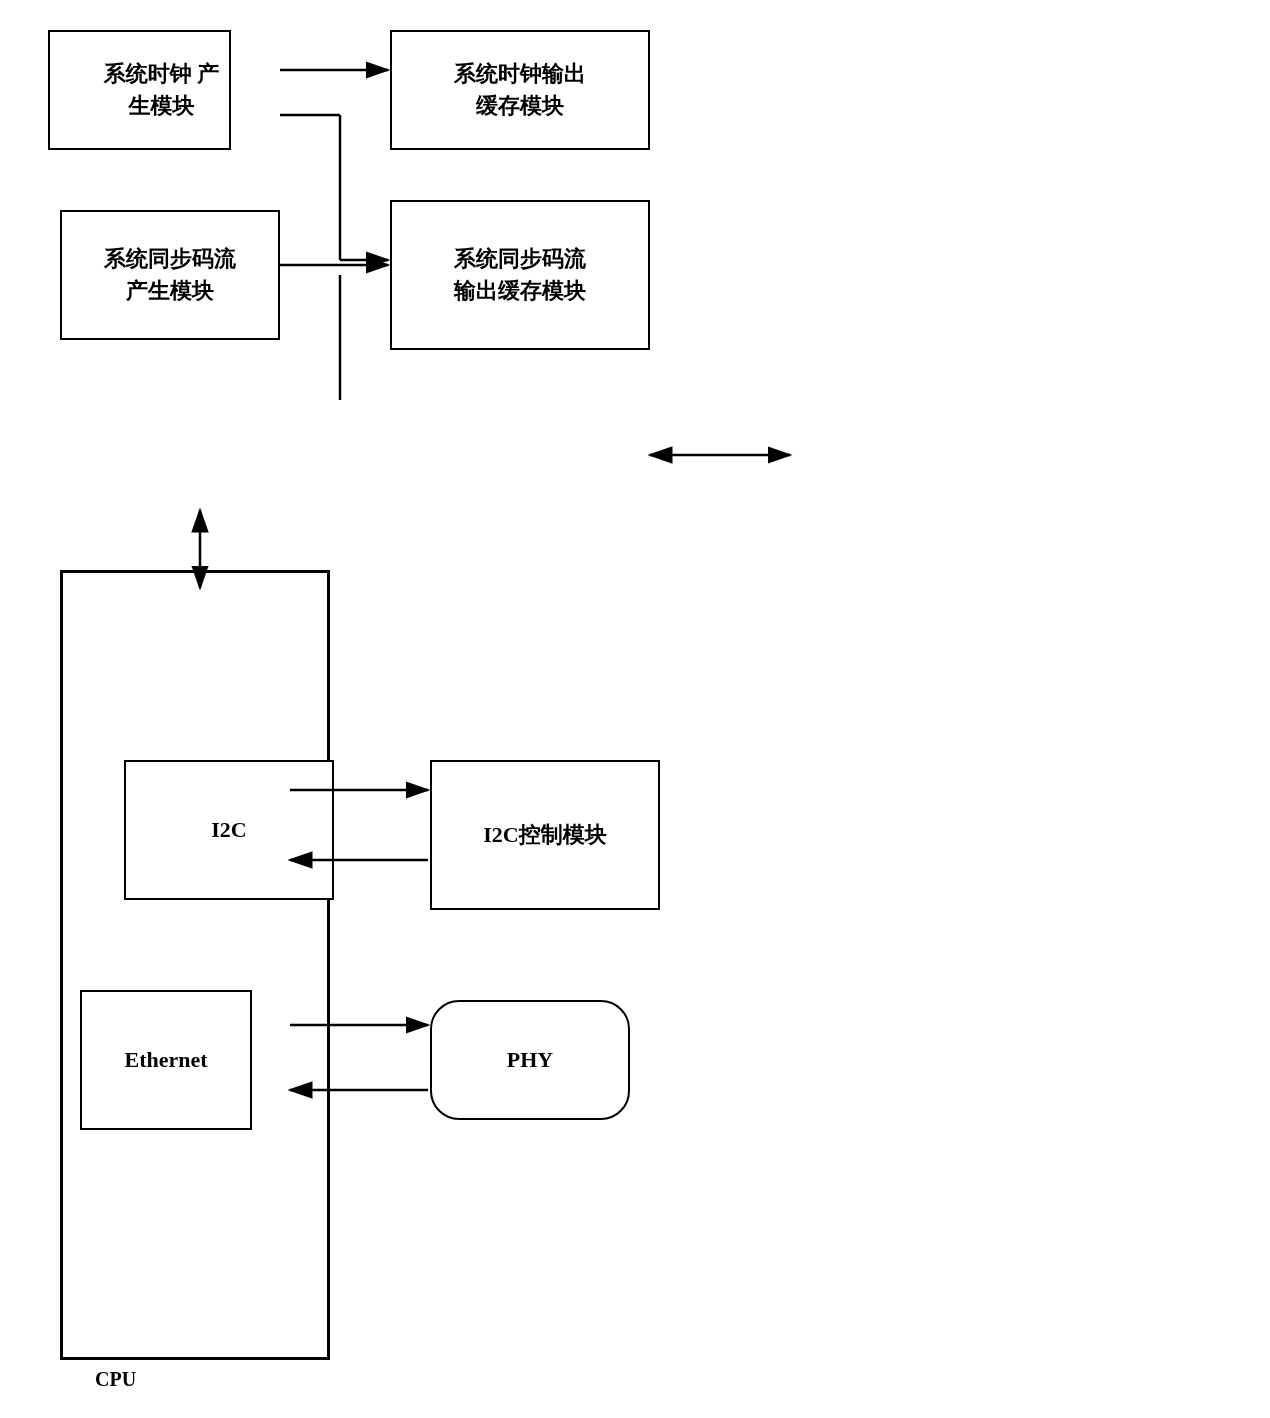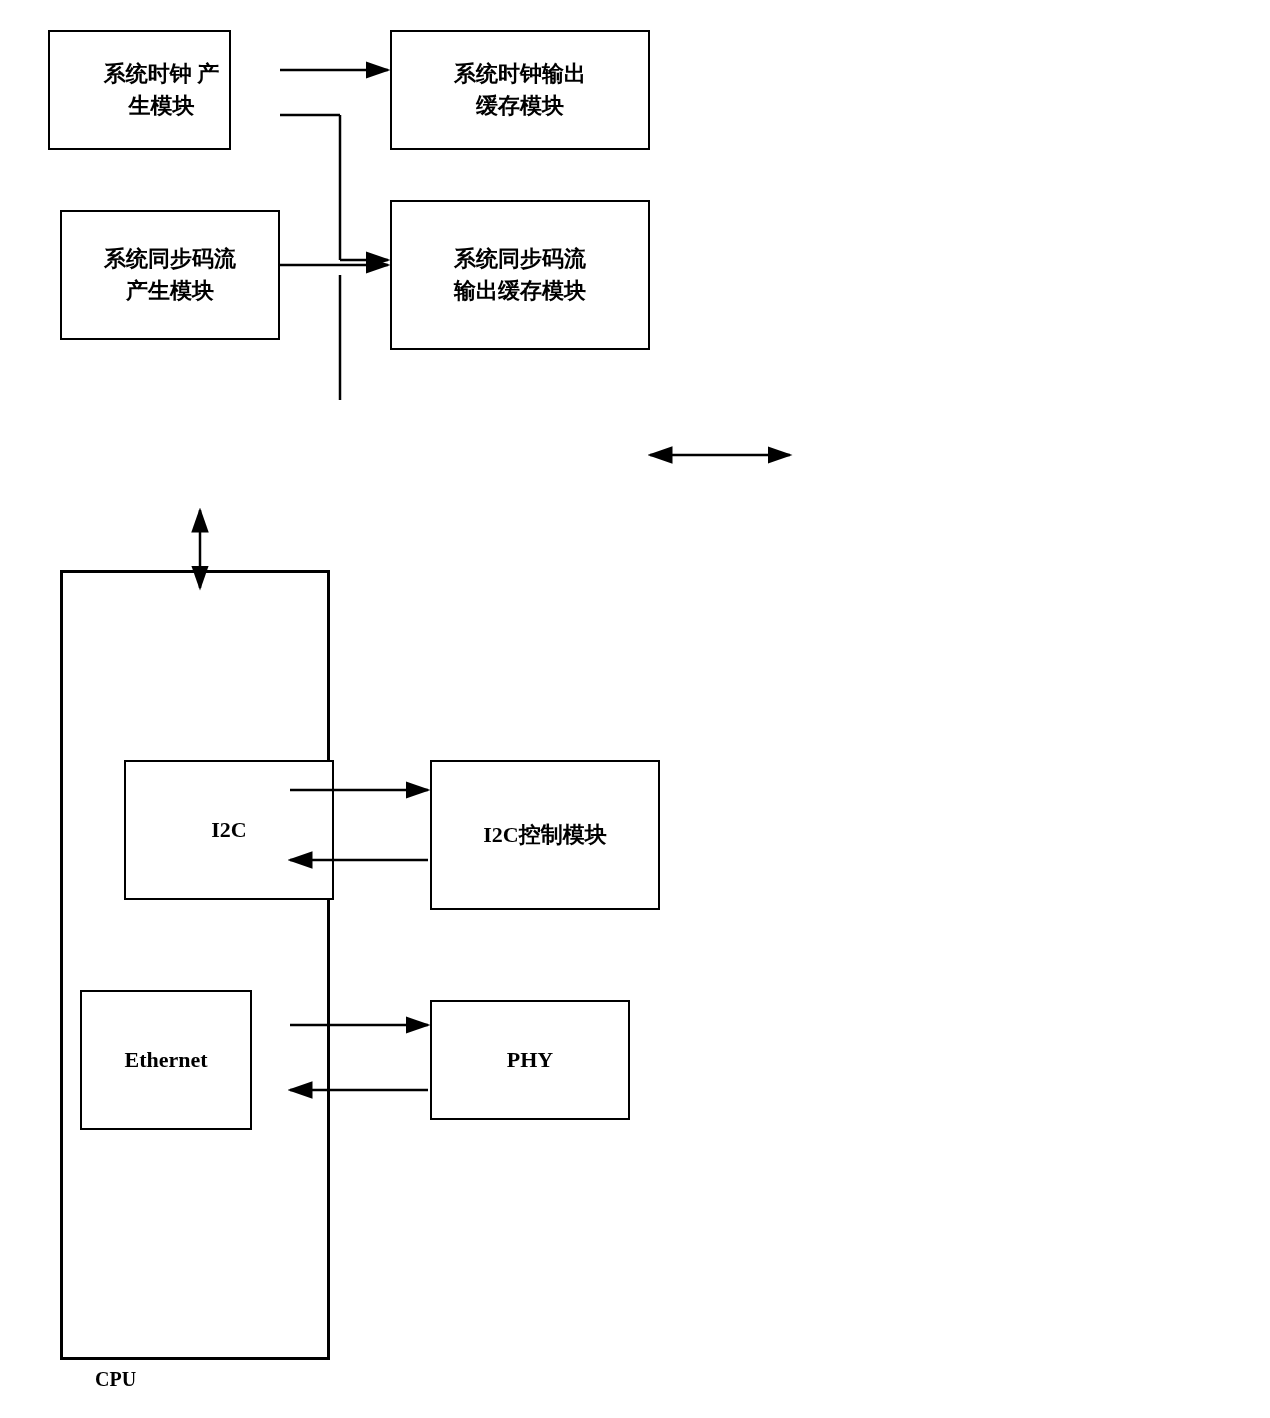--- a/index.html
+++ b/index.html
@@ -92,21 +92,21 @@
   </div>
 
   <div class="block" style="left:430px; top:760px; width:230px; height:150px;">
     <span class="block-label">I2C控制模块</span>
   </div>
 
   <div class="block" style="left:80px; top:990px; width:172px; height:140px;text-align:center;">
     <span class="block-label">Ethernet</span>
   </div>
 
-  <div class="block" style="left:430px; top:1000px; width:200px; height:120px;">
+  <div class="block" style="left:430px; top:1000px; width:200px; height:120px;border-radius:29px;">
     <span class="block-label">PHY</span>
   </div>
 
   <svg class="arrows">
     <defs>
       <marker id="arrowhead" markerWidth="10" markerHeight="7" refX="9" refY="3.5" orient="auto">
         <polygon points="0 0, 10 3.5, 0 7" fill="#000"></polygon>
       </marker>
       <marker id="arrowhead-left" markerWidth="10" markerHeight="7" refX="1" refY="3.5" orient="auto">
         <polygon points="10 0, 0 3.5, 10 7" fill="#000"></polygon>

